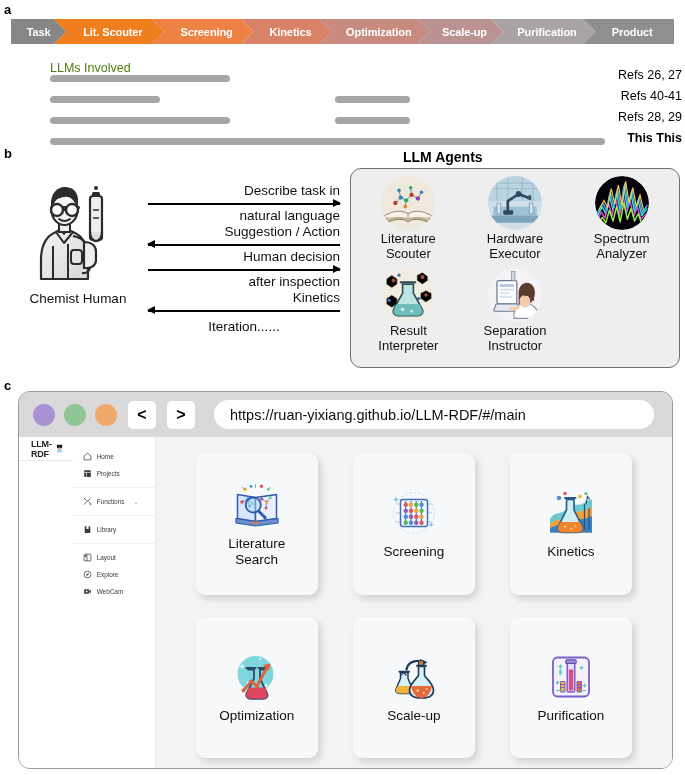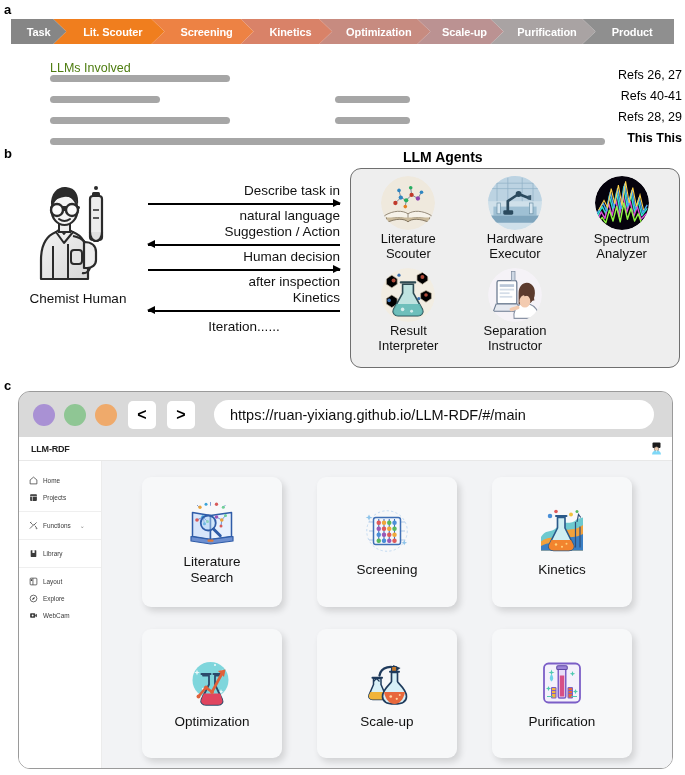--- a/index.html
+++ b/index.html
@@ -123,21 +123,21 @@
     width: 28px; height: 28px; background: #ffffff; border-radius: 5px;
     display: flex; align-items: center; justify-content: center;
     font-weight: bold; font-size: 16px; color: #000; margin-left: 2px;
   }
   .urlbar {
     flex: 1; height: 29px; background: #ffffff; border-radius: 15px;
     display: flex; align-items: center; padding: 1px 16px; margin-left: 10px; margin-right: 4px;
     font-size: 14.5px; color: #0f0f0f; overflow: hidden; white-space: nowrap;
   }
 
-  .app-shell { flex: 1; display: flex; flex-direction: column; background: #ffffff; }
+  .app-shell { flex: 1; display: flex; background: #ffffff; }
   .app-header {
     height: 24px; flex: 0 0 24px; background: #ffffff;
     border-bottom: 1px solid #e8e8e8;
     display: flex; align-items: center; padding: 0 10px 0 12px;
     justify-content: space-between;
   }
   .app-brand { font-size: 9px; font-weight: bold; letter-spacing: -0.2px; color: #222; }
   .app-body { flex: 1; display: flex; min-height: 0; }
 
   .sidebar {

